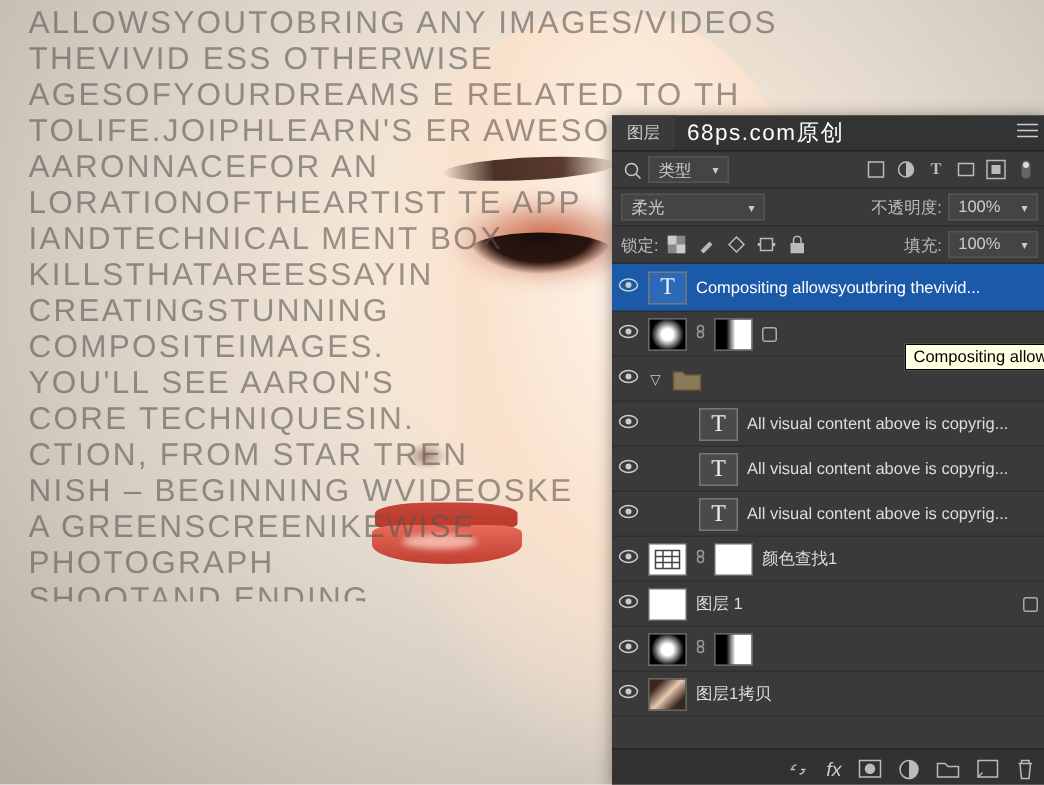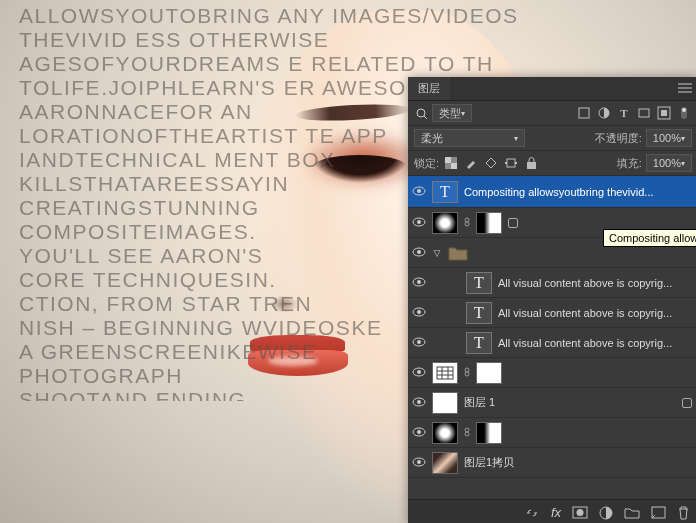--- a/index.html
+++ b/index.html
@@ -30,21 +30,21 @@
   position: absolute; left: 408px; top: 77px; width: 290px; height: 448px;
   background: #3a3a3a; box-shadow: 0 0 10px rgba(0,0,0,0.4); color: #ccc;
   font-size: 11px;
 }
 .panel-tabs { display: flex; align-items: center; height: 24px; background: #333; border-bottom: 1px solid #222; }
 .tab { padding: 4px 10px; background: #3a3a3a; }
 .watermark { margin-left: 8px; color: #fefefe; font-size: 15px; letter-spacing: 1px; }
 .menu-icon { margin-left: auto; margin-right: 6px; cursor: pointer; }
 
 .row { display: flex; align-items: center; height: 25px; padding: 0 6px; gap: 4px; border-bottom: 1px solid #2d2d2d; }
-.dd { display: inline-flex; align-items: center; height: 18px; background: #444; border: 1px solid #555; padding: 0 6px; gap: 0; }
+.dd { display: inline-flex; align-items: center; height: 18px; background: #444; border: 1px solid #555; padding: 0 6px; gap: 14px; }
 .dd .chev { font-size: 8px; }
 .row .lbl { color: #bbb; }
 .icon-btn { width: 16px; text-align: center; color: #bbb; cursor: pointer; display: inline-flex; justify-content: center; }
 .flex1 { flex: 1; }
 .sel-icon svg { display: block; }
 
 .layers { overflow: hidden; }
 .layer-row { display: flex; align-items: center; height: 30px; padding: 0 4px; gap: 6px; border-bottom: 1px solid #2f2f2f; }
 .layer-row.tall { height: 32px; }
 .layer-row.selected { background: #1a5aa8; color: #fff; }
@@ -99,20 +99,21 @@
   A GREENSCREENIKEWISE
          PHOTOGRAPH
   SHOOTAND ENDING
     WITHANELABORATE
 ST-PRODUCTIONCOMP
 ITING SESSION. AARON</div>
 
 <div class="panel">
   <div class="panel-tabs">
     <div class="tab">图层</div>
+    <div class="watermark">68ps.com原创</div>
     <div class="menu-icon">
       <svg width="14" height="10">
           <line x1="0" y1="1" x2="14" y2="1" stroke="#ccc"></line>
           <line x1="0" y1="5" x2="14" y2="5" stroke="#ccc"></line>
           <line x1="0" y1="9" x2="14" y2="9" stroke="#ccc"></line>
         </svg>
     </div>
   </div>
 
   <div class="row">
@@ -152,21 +153,21 @@
       </span>
     <span class="icon-btn">
         <svg width="12" height="14">
           <rect x="3" y="1" width="6" height="12" rx="3" fill="#666"></rect>
           <circle cx="6" cy="4" r="2" fill="#ddd"></circle>
         </svg>
       </span>
   </div>
 
   <div class="row">
-    <div class="dd" style="width:111px">
+    <div class="dd" style="width:96px">
       <span>柔光</span>
       <span class="chev" style="margin-left:auto">▾</span>
     </div>
     <span class="flex1"></span>
     <span class="lbl">不透明度:</span>
     <div class="dd">
       <span>100%</span>
       <span class="chev">▾</span>
     </div>
   </div>
@@ -284,20 +285,21 @@
             <line x1="1" y1="9" x2="17" y2="9" stroke="#444"></line>
             <line x1="6" y1="1" x2="6" y2="13" stroke="#444"></line>
             <line x1="12" y1="1" x2="12" y2="13" stroke="#444"></line>
           </svg>
         </span>
         <span class="link"><svg width="6" height="10">
             <circle cx="3" cy="3" r="2" fill="none" stroke="#999"></circle>
             <circle cx="3" cy="7" r="2" fill="none" stroke="#999"></circle>
           </svg></span>
         <span class="thumb blank"></span>
+        <span class="lname">颜色查找1</span>
       </div>
       <div class="layer-row">
         <span class="vis"><svg width="14" height="10">
             <ellipse cx="7" cy="5" rx="6" ry="4" fill="none" stroke="#ccc"></ellipse>
             <circle cx="7" cy="5" r="2" fill="#ccc"></circle>
           </svg></span>
         <span class="thumb blank"></span>
         <span class="lname">图层 1</span>
         <span class="fx"></span>
       </div>

